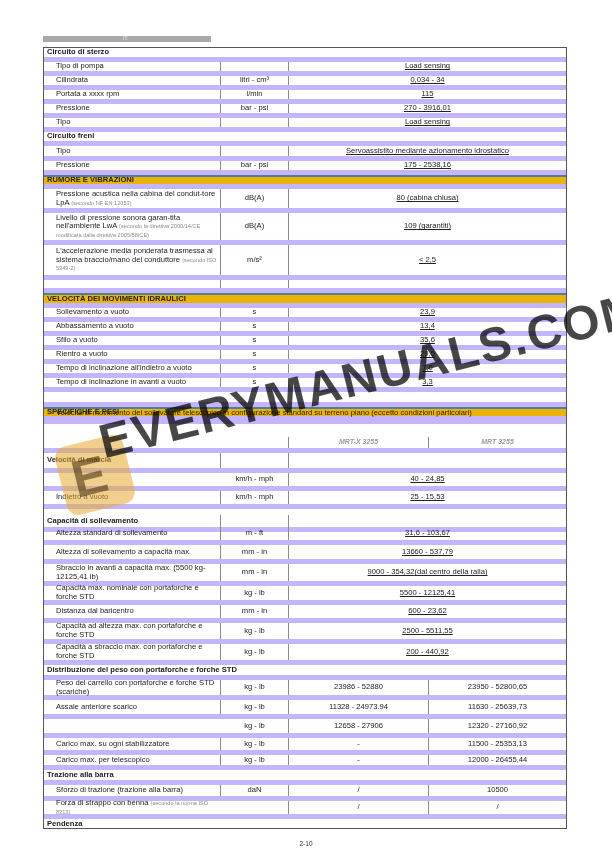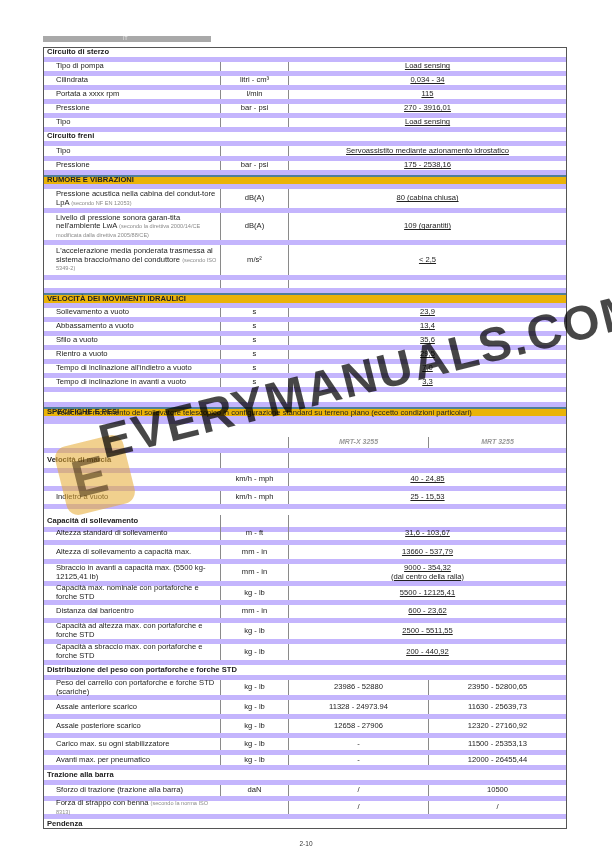--- a/index.html
+++ b/index.html
@@ -186,21 +186,21 @@
     <div class="cell c3">31,6 - 103,67</div>
   </div>
   <div class="row" style="top:497px;height:19px">
     <div class="cell c1">Altezza di sollevamento a capacità max.</div>
     <div class="cell c2">mm - in</div>
     <div class="cell c3">13660 - 537,79</div>
   </div>
   <div class="row" style="top:516px;height:22px">
     <div class="cell c1">Sbraccio in avanti a capacità max. (5500 kg-12125,41 lb)</div>
     <div class="cell c2">mm - in</div>
-    <div class="cell c3" style="flex-direction:column">
+    <div class="cell c3" style="flex-direction:row">
       <span>9000 - 354,32</span>
       <span>(dal centro della ralla)</span>
     </div>
   </div>
   <div class="row" style="top:538px;height:19px">
     <div class="cell c1">Capacità max. nominale con portaforche e forche STD</div>
     <div class="cell c2">kg - lb</div>
     <div class="cell c3">5500 - 12125,41</div>
   </div>
   <div class="row" style="top:557px;height:18px">
@@ -228,33 +228,32 @@
     <div class="cell c3a">23986 - 52880</div>
     <div class="cell c3b">23950 - 52800,65</div>
   </div>
   <div class="row" style="top:652px;height:19px">
     <div class="cell c1">Assale anteriore scarico</div>
     <div class="cell c2">kg - lb</div>
     <div class="cell c3a">11328 - 24973.94</div>
     <div class="cell c3b">11630 - 25639,73</div>
   </div>
   <div class="row" style="top:671px;height:19px">
-    <div class="cell c1">Assale posteriore scarico</div>
     <div class="cell c2">kg - lb</div>
     <div class="cell c3a">12658 - 27906</div>
     <div class="cell c3b">12320 - 27160,92</div>
   </div>
   <div class="row" style="top:690px;height:17px">
     <div class="cell c1">Carico max. su ogni stabilizzatore</div>
     <div class="cell c2">kg - lb</div>
     <div class="cell c3a">-</div>
     <div class="cell c3b">11500 - 25353,13</div>
   </div>
   <div class="row" style="top:707px;height:15px">
-    <div class="cell c1">Avanti max. per pneumatico</div>
+    <div class="cell c1">Carico max. per telescopico</div>
     <div class="cell c2">kg - lb</div>
     <div class="cell c3a">-</div>
     <div class="cell c3b">12000 - 26455,44</div>
   </div>
 
   <div class="row" style="top:722px;height:15px">
     <div class="cell c1 group">Trazione alla barra</div>
   </div>
   <div class="row" style="top:737px;height:16px">
     <div class="cell c1">Sforzo di trazione (trazione alla barra)</div>

